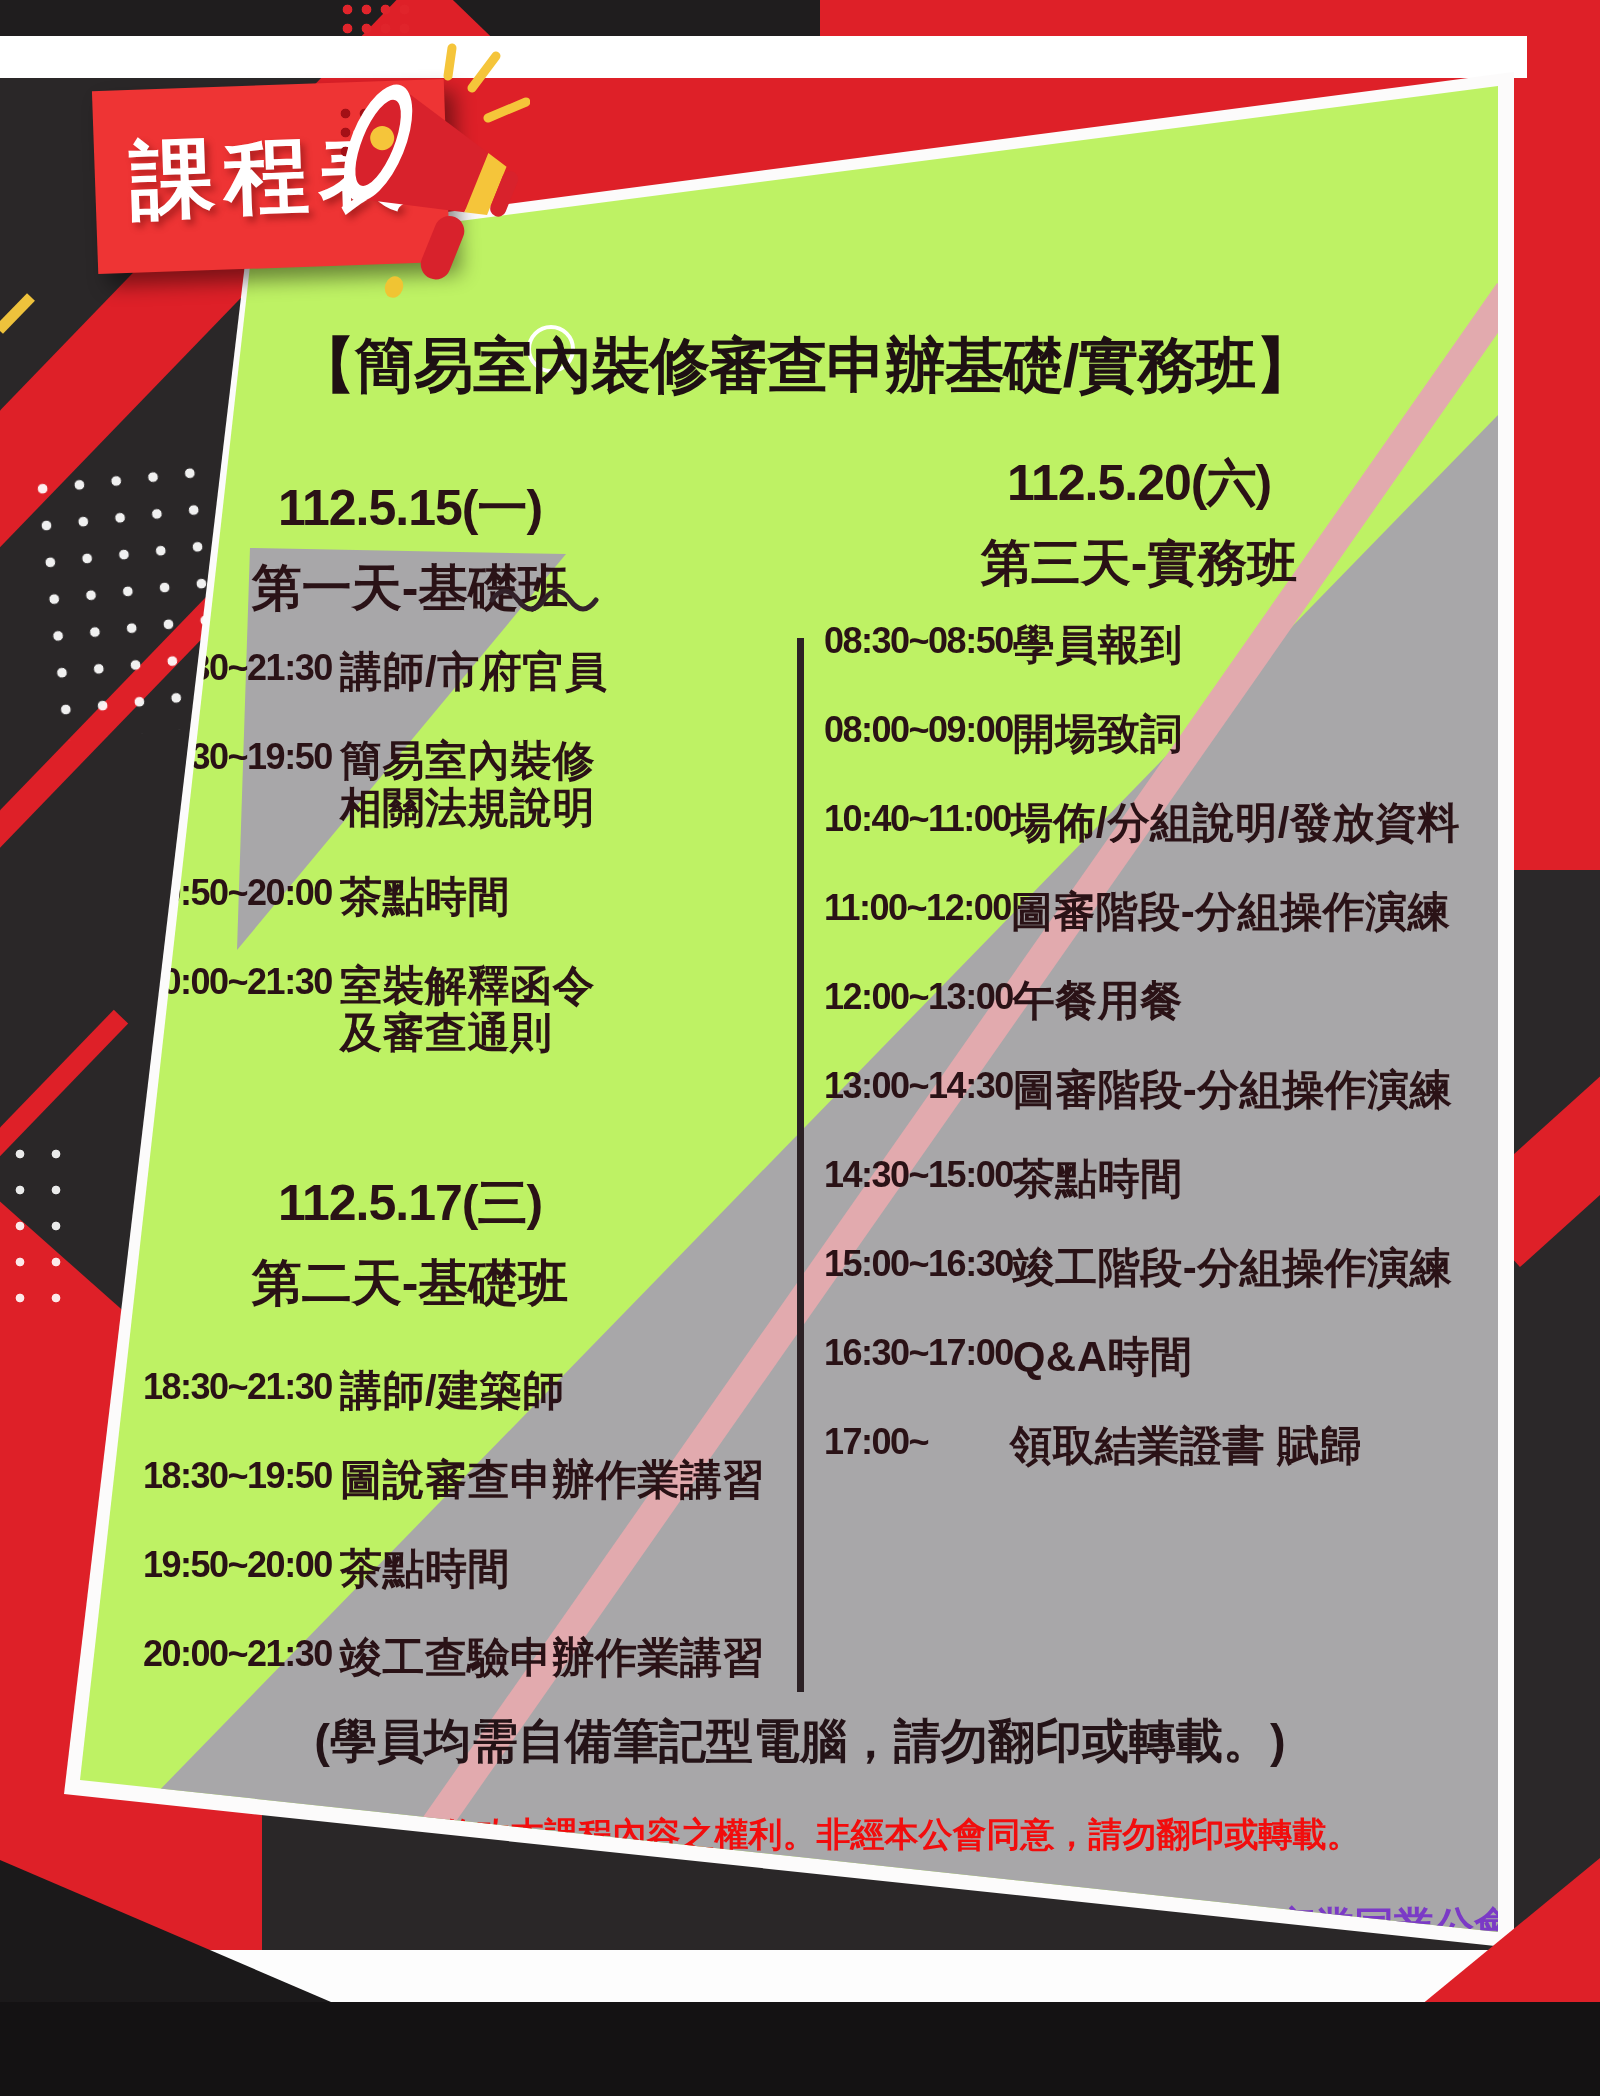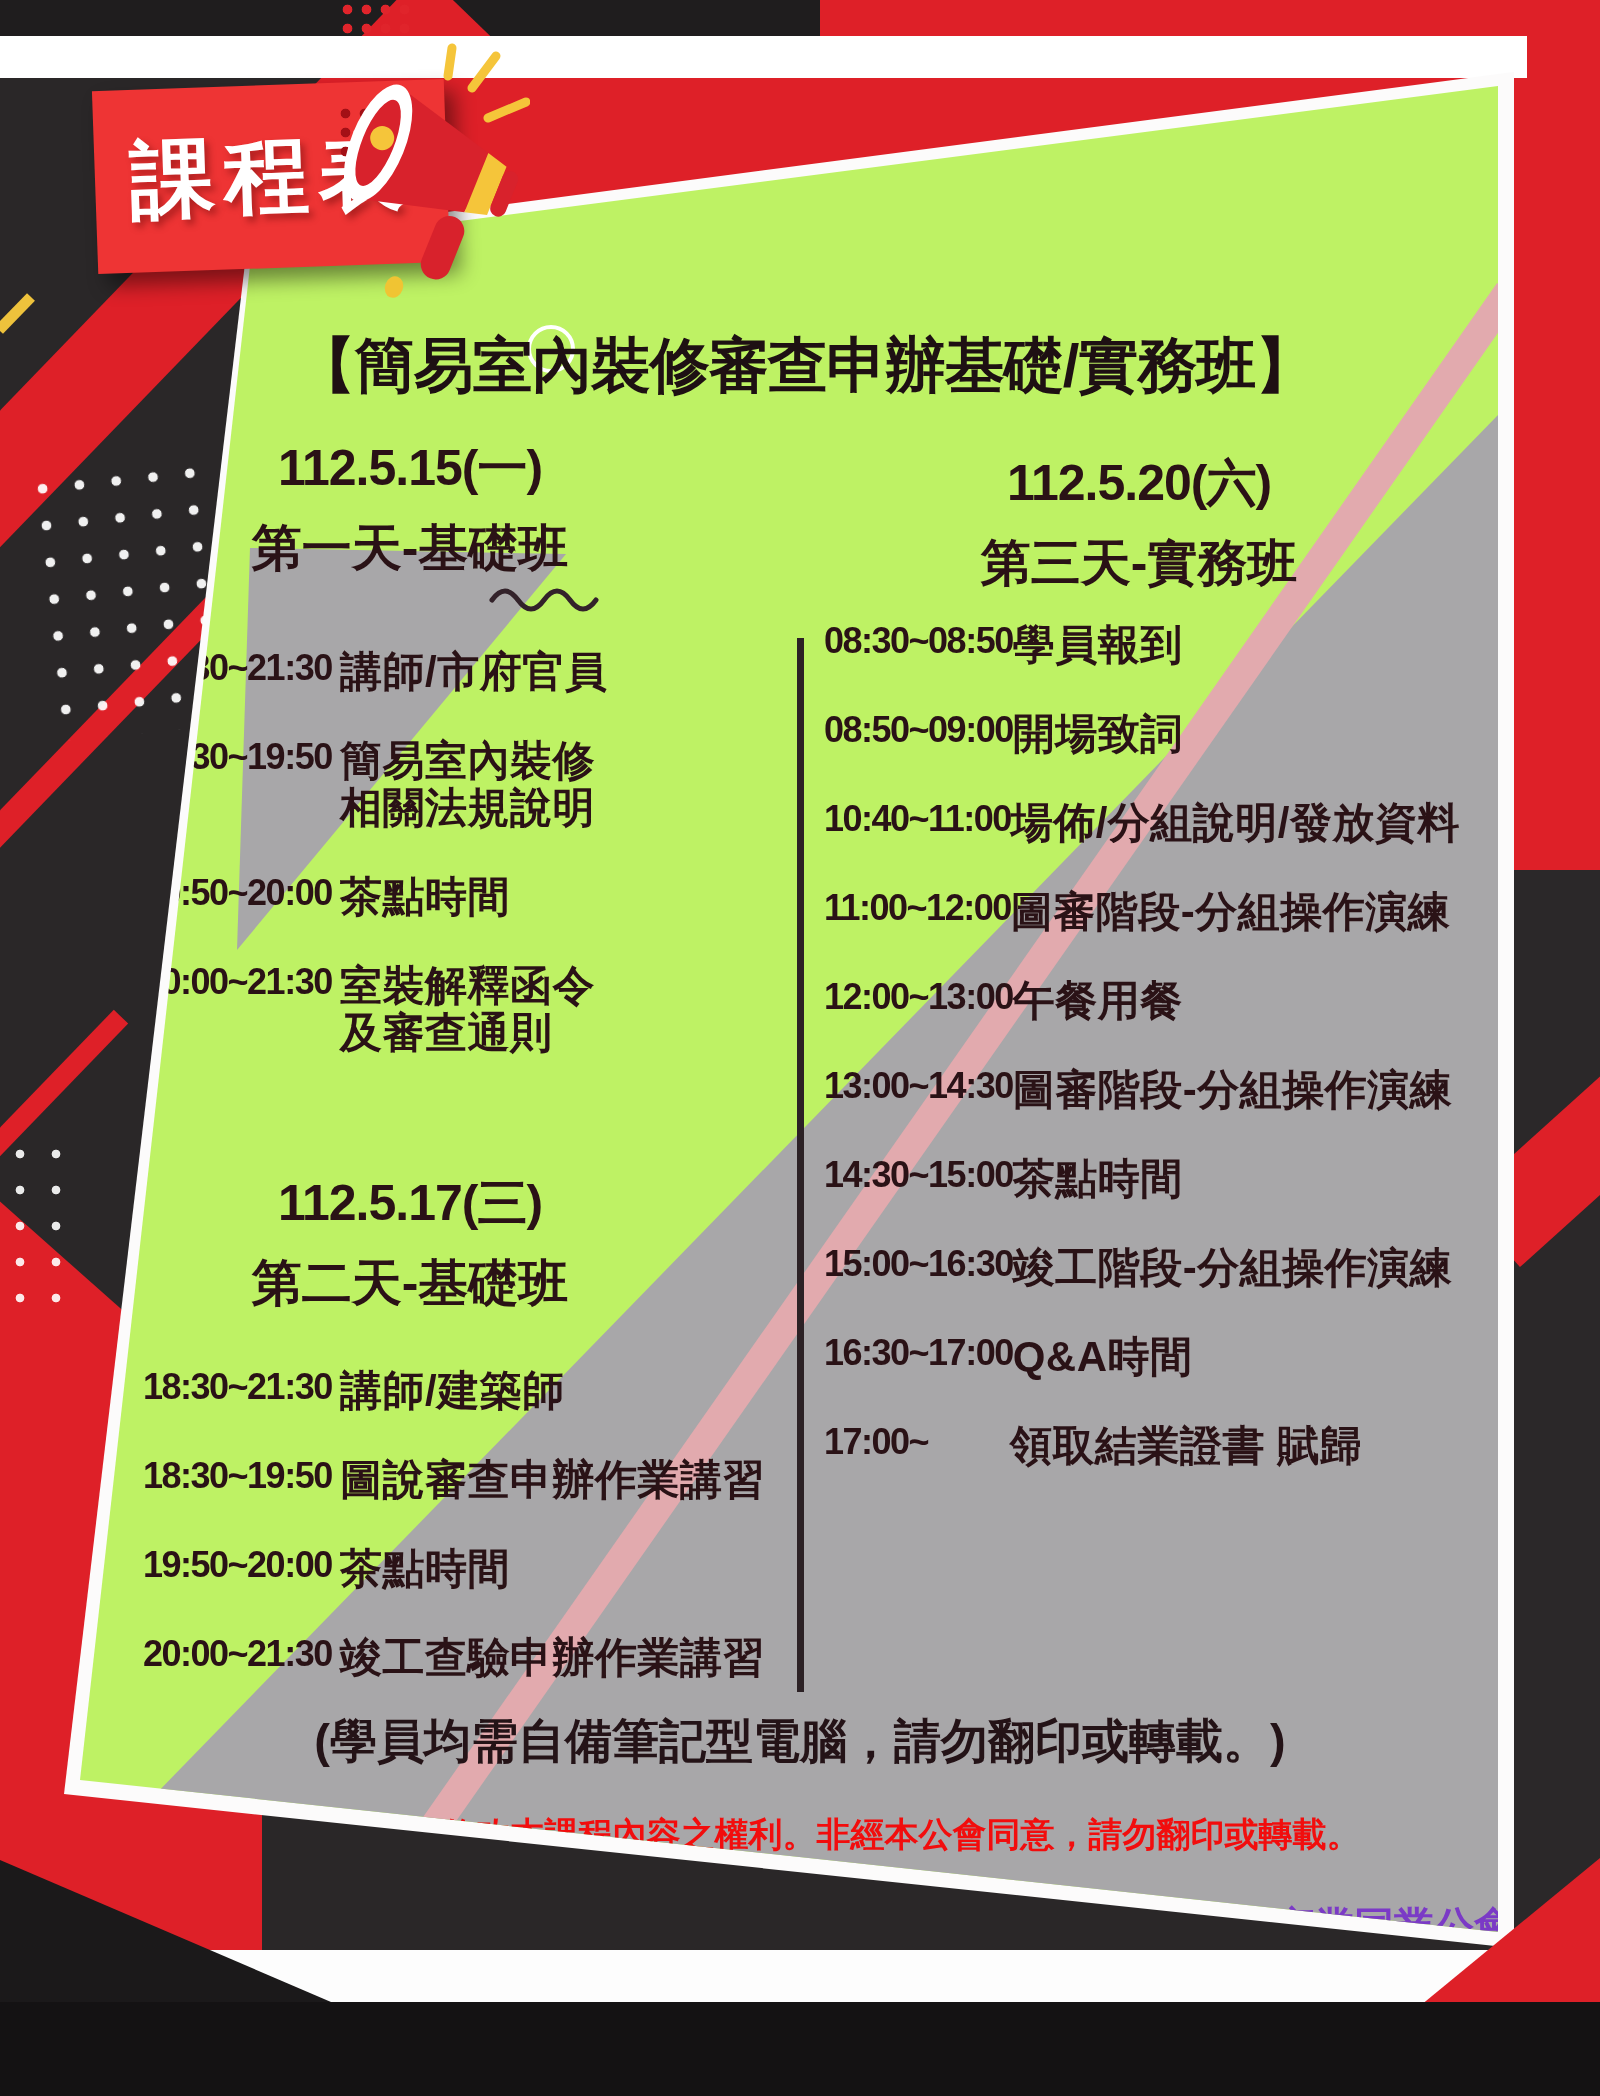--- a/index.html
+++ b/index.html
@@ -64,21 +64,21 @@
   .white-ring{left:527px;top:325px;width:40px;height:40px;border:4px solid #fff;border-radius:50%;}
   .white-dot{left:203px;top:396px;width:13px;height:13px;background:#fff;border-radius:50%;}
 
   
   .content{color:#2a1216;}
   .title{left:150px;top:326px;width:1310px;text-align:center;font-size:60px;font-weight:800;
       color:#1e1013;letter-spacing:-1px;}
   .day-header{width:500px;text-align:center;color:#2a1216;}
   .day-header .date{font-size:50px;font-weight:800;letter-spacing:-1px;line-height:1.15;}
   .day-header .name{font-size:50px;font-weight:800;margin-top:22px;line-height:1.15;}
-  .hdr-day1{left:160px;top:440px;}
+  .hdr-day1{left:160px;top:480px;}
   .hdr-day2{left:160px;top:1175px;}
   .hdr-day3{left:889px;top:455px;}
   .sched{display:block;}
   .sched .row{display:flex;align-items:flex-start;line-height:1.12;margin-bottom:42px;}
   .sched .time{flex:0 0 197px;font-size:36px;font-weight:600;letter-spacing:-1.5px;white-space:nowrap;}
   .sched .txt{font-size:42px;font-weight:700;letter-spacing:0.5px;}
   .sched .txt [data-field]{display:block;}
   .list-d1{left:143px;top:648px;width:670px;}
   .list-d2{left:143px;top:1367px;width:680px;}
   .list-d3{left:824px;top:621px;width:690px;}
@@ -207,21 +207,21 @@
 
     <div class="abs sched list-d3">
 
     <div class="row">
           <span class="time" data-field="time">08:30~08:50</span>
           <span class="txt">
             <span data-field="text">學員報到</span>
           </span>
         </div>
         <div class="row">
-          <span class="time" data-field="time">08:50~09:00</span>
+          <span class="time" data-field="time">08:00~09:00</span>
           <span class="txt">
             <span data-field="text">開場致詞</span>
           </span>
         </div>
         <div class="row">
           <span class="time" data-field="time">10:40~11:00</span>
           <span class="txt">
             <span data-field="text">場佈/分組說明/發放資料</span>
           </span>
         </div>

